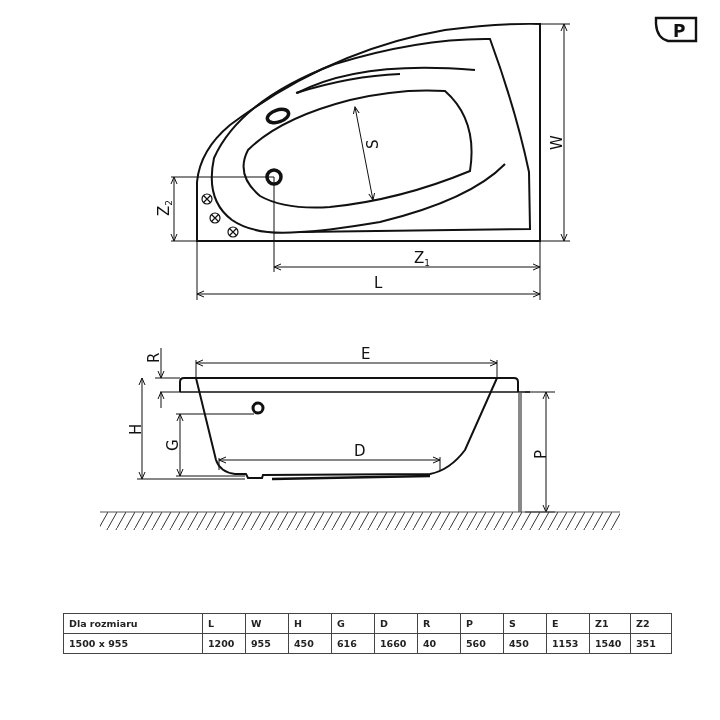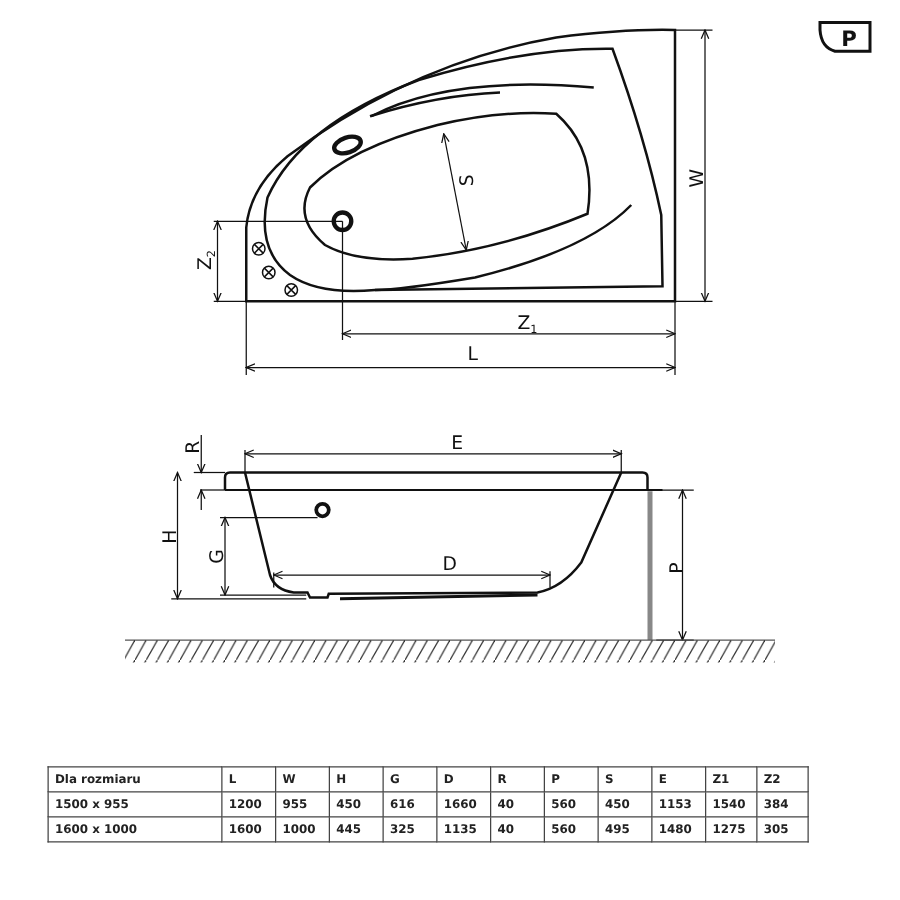--- a/index.html
+++ b/index.html
@@ -1,20 +1,20 @@
 <!DOCTYPE html>
 <html><head>
 <meta charset="utf-8">
 <style>
   html, body { margin: 0; padding: 0; background: #ffffff; }
   body { width: 720px; height: 720px; position: relative; overflow: hidden; font-family: "DejaVu Sans", sans-serif; color: #111; }
   svg { position: absolute; left: 0; top: 0; }
   .lbl { font-family: "DejaVu Sans", sans-serif; font-size: 15px; fill: #111; }
   .sub { font-size: 9px; }
-  table.spec { position: absolute; left: 38px; top: 613px; border-collapse: collapse; font-family: "DejaVu Sans", sans-serif; font-size: 9.5px; color: #222; padding-left: 32px; }
+  table.spec { position: absolute; left: 63px; top: 613px; border-collapse: collapse; font-family: "DejaVu Sans", sans-serif; font-size: 9.5px; color: #222; padding-left: 32px; }
   table.spec td, table.spec th { border: 1px solid #444; padding: 0 5px; height: 19px; text-align: left; font-weight: bold; white-space: nowrap; }
   table.spec th { font-weight: bold; }
   .badge { position: absolute; left: 654px; top: 16px; width: 44px; height: 27px; }
 </style>
 </head>
 <body>
 
 <svg class="badge" viewBox="0 0 44 27" width="44" height="27">
   <path d="M2 2 H42 V25 H14 Q3 22 2 8 Z" fill="none" stroke="#111" stroke-width="2.4"></path>
   <text x="19" y="21" font-family="DejaVu Sans, sans-serif" font-size="17" font-weight="bold" fill="#111">P</text>
@@ -149,30 +149,16 @@
     <td>1200</td>
     <td>955</td>
     <td>450</td>
     <td>616</td>
     <td>1660</td>
     <td>40</td>
     <td>560</td>
     <td>450</td>
     <td>1153</td>
     <td>1540</td>
-    <td>384</td>
-  </tr>
-  <tr>
-    <td>1600 x 1000</td>
-    <td>1600</td>
-    <td>1000</td>
-    <td>445</td>
-    <td>325</td>
-    <td>1135</td>
-    <td>40</td>
-    <td>560</td>
-    <td>495</td>
-    <td>1480</td>
-    <td>1275</td>
-    <td>305</td>
+    <td>351</td>
   </tr>
 </tbody>
   </table>
 
 </body></html>

